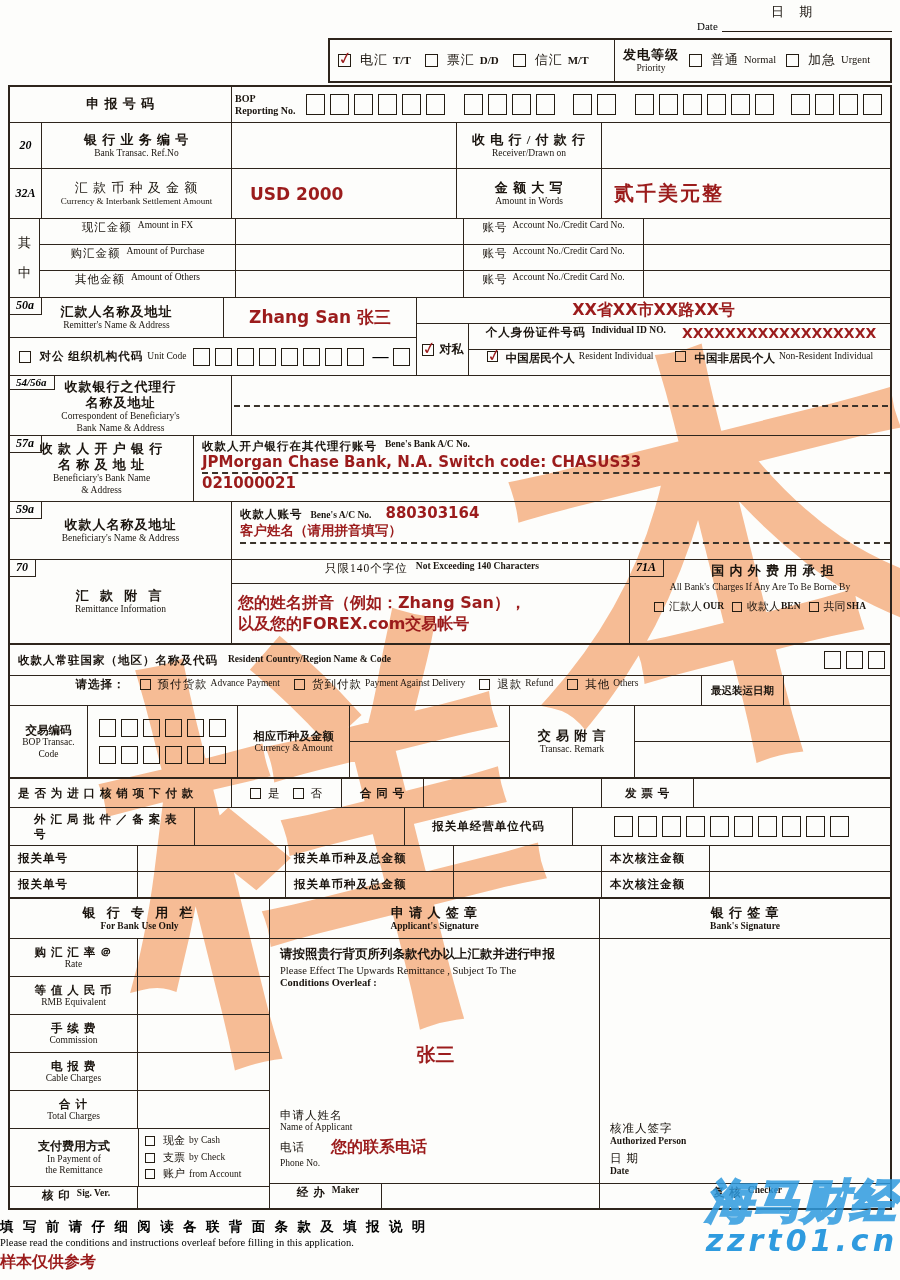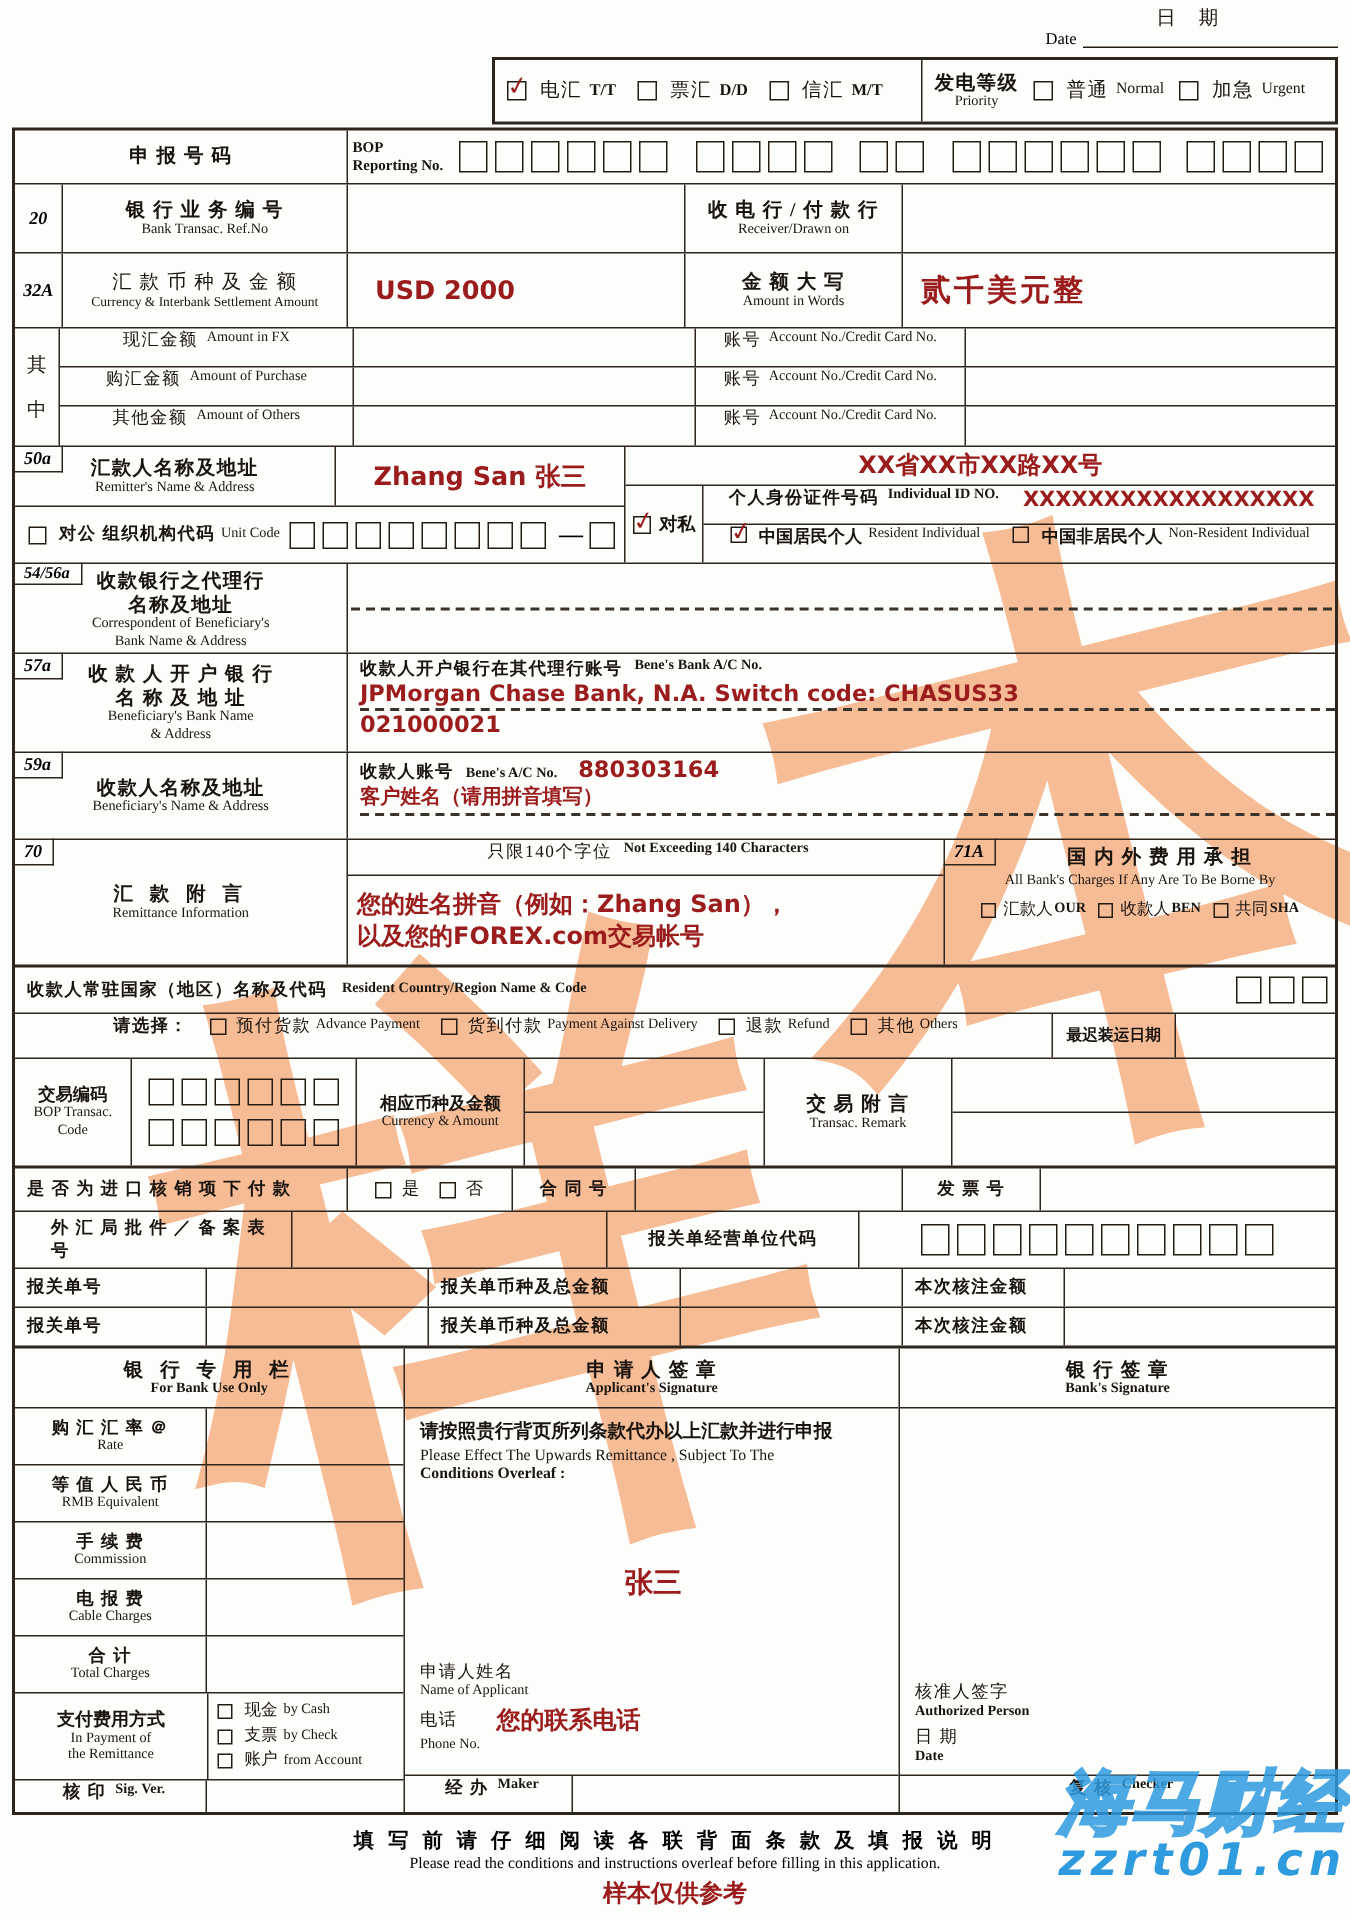--- a/index.html
+++ b/index.html
@@ -50,21 +50,21 @@
   .dateline{display:flex;align-items:flex-end;font-size:11px;}
   .dateline .ln{flex:1;border-bottom:1.5px solid #241c12;height:12px;margin-left:4px;}
   .typebox{position:absolute;top:38px;left:328px;width:564px;height:45px;border:2px solid var(--bc);
            display:flex;z-index:1;}
   .typebox .half{display:flex;align-items:center;padding:0 8px;gap:14px;}
   .typebox .h1{width:285px;border-right:1.5px solid var(--bc);}
   .typebox .h2{flex:1;gap:10px;}
   .pr{display:flex;flex-direction:column;align-items:center;line-height:1.15;}
 
   
-  .footer{position:absolute;left:0;top:1218px;width:900px;text-align:center;z-index:1;}
+  .footer{position:absolute;left:0;top:1218px;width:900px;z-index:1;}
   .footer .f1{font-size:13.5px;letter-spacing:3px;font-weight:bold;}
   .footer .f2{font-size:10.5px;margin-top:1px;}
   .footer .f3{font-size:16px;margin-top:4px;color:var(--red);font-family:"DejaVu Sans",sans-serif;font-weight:bold;}
   .logo{position:absolute;right:2px;top:1178px;z-index:2;text-align:right;font-family:"DejaVu Sans",sans-serif;
         font-style:italic;font-weight:bold;}
   .logo .l1{font-size:46px;letter-spacing:2px;color:rgba(255,255,255,.15);
             -webkit-text-stroke:2.5px var(--logo);opacity:.85;line-height:1;}
   .logo .l2{font-size:30px;color:var(--logo);letter-spacing:4px;line-height:1.1;}
 
   
@@ -317,21 +317,21 @@
         <span class="zh" style="font-weight:bold">名称及地址</span>
         <span class="en">Correspondent of Beneficiary's</span>
         <span class="en">Bank Name &amp; Address</span>
       </div>
       <div class="c nr" style="flex:1;justify-content:center;padding:0 2px">
         <span class="dash"></span>
       </div>
     </div>
 
     <div class="r" style="height:66px">
-      <div class="c" style="width:222px">
+      <div class="c" style="width:184px">
         <span class="code">57a</span>
         <span class="zh" style="font-weight:bold">收 款 人 开 户 银 行</span>
         <span class="zh" style="font-weight:bold">名 称 及 地 址</span>
         <span class="en">Beneficiary's Bank Name</span>
         <span class="en">&amp; Address</span>
       </div>
       <div class="c nr left" style="flex:1;justify-content:flex-start;padding:3px 0 0 8px">
         <span style="display:flex;gap:8px;align-items:flex-start">
           <span class="zh small" style="font-weight:bold">收款人开户银行在其代理行账号</span>
           <span class="en" style="font-weight:bold">Bene's Bank A/C No.</span>

